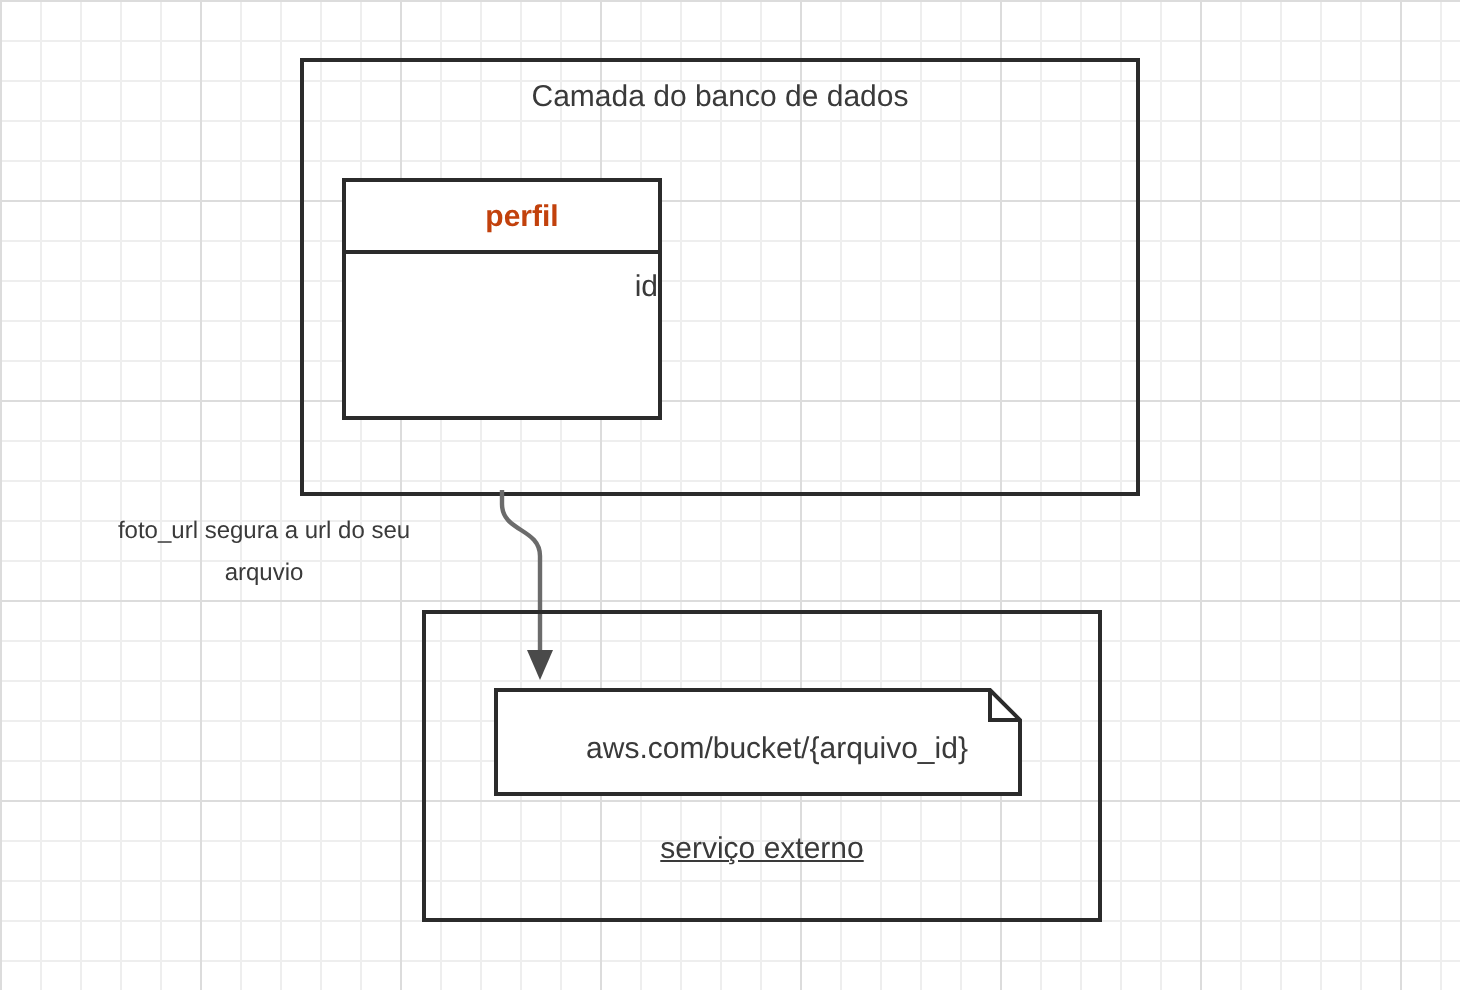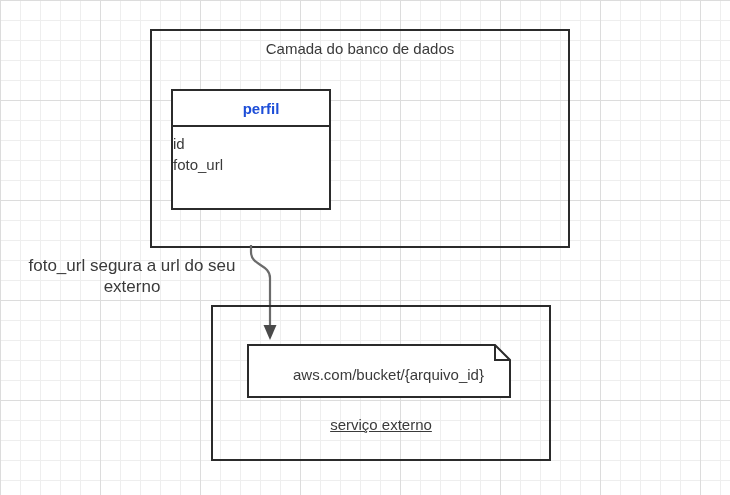--- a/index.html
+++ b/index.html
@@ -64,43 +64,43 @@
     border: 2px solid #2b2b2b;
     box-sizing: border-box;
     background: #ffffff;
   }
   .entity-header {
     height: 36px;
     line-height: 36px;
     text-align: center;
     font-size: 15px;
     font-weight: bold;
-    color: #1d4ed8;
+    color: #c2410c;
     border-bottom: 2px solid #2b2b2b;
     box-sizing: border-box;
     padding-left: 20px;
   }
   .entity-body {
     padding-top: 6px;
-    text-align: left;
+    text-align: right;
   }
   .entity-field {
     font-size: 15px;
     color: #3a3a3a;
     line-height: 21px;
   }
 
   
   .annotation {
     position: absolute;
     left: 12px;
     top: 255px;
     width: 240px;
     text-align: center;
-    font-size: 17px;
+    font-size: 12px;
     color: #3a3a3a;
     line-height: 21px;
   }
 
   
   .connector {
     position: absolute;
     left: 236px;
     top: 240px;
     width: 60px;
@@ -168,27 +168,26 @@
 <div id="canvas">
 
   <div class="db-container">
     <div class="db-container-title">Camada do banco de dados</div>
   </div>
 
   <div class="entity">
     <div class="entity-header">perfil</div>
     <div class="entity-body">
       <div class="entity-field">id</div>
-      <div class="entity-field">foto_url</div>
     </div>
   </div>
 
   <div class="annotation">
     <div>foto_url segura a url do seu</div>
-    <div>externo</div>
+    <div>arquvio</div>
   </div>
 
   <div class="connector">
     <svg width="60" height="110" viewBox="0 0 60 110" xmlns="http://www.w3.org/2000/svg">
       <path d="M 15 5 L 15 12 C 15 26 34 24 34 38 L 34 88" fill="none" stroke="#6b6b6b" stroke-width="2.2"></path>
       <polygon points="34,100 27.5,85 40.5,85" fill="#4a4a4a"></polygon>
     </svg>
   </div>
 
   <div class="ext-container">

